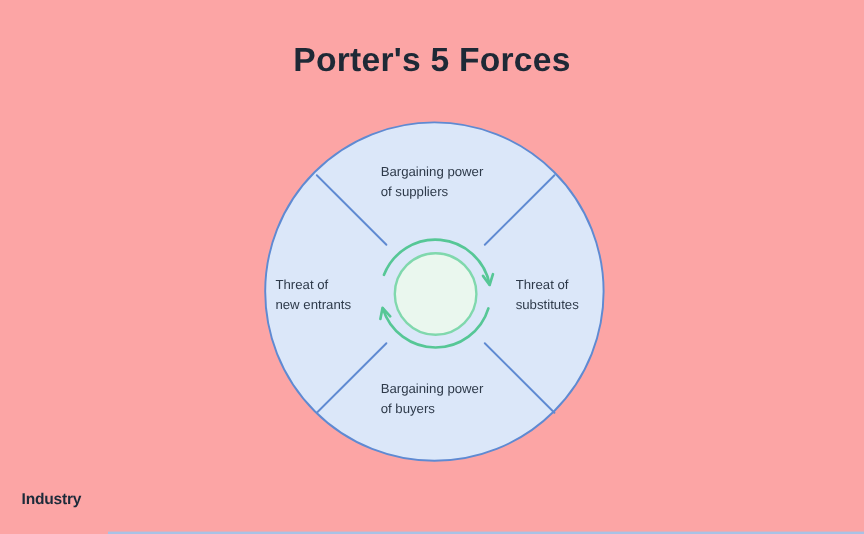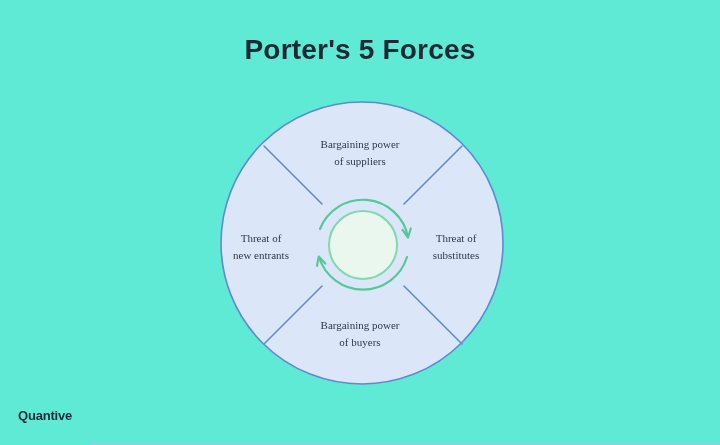--- a/index.html
+++ b/index.html
@@ -8,21 +8,21 @@
     width: 720px;
     height: 445px;
     font-family: "Liberation Sans", sans-serif;
     background: #ffffff;
     overflow: hidden;
   }
   .canvas {
     position: relative;
     width: 720px;
     height: 445px;
-    background: #5eead4;
+    background: #fca5a5;
   }
   .title {
     position: absolute;
     top: 34px;
     left: 0;
     width: 720px;
     margin: 0;
     text-align: center;
     font-size: 28px;
     font-weight: 700;
@@ -31,26 +31,24 @@
   }
   .diagram-svg {
     position: absolute;
     top: 0;
     left: 0;
   }
   .force-label {
     position: absolute;
     transform: translate(-50%, -50%);
     white-space: pre-line;
-    text-align: center;
     font-size: 11px;
     line-height: 1.5;
     font-weight: 500;
     color: #2e3a4a;
-    font-family: Liberation Serif, serif;
   }
   .label-top    { left: 360px; top: 152px; }
   .label-left   { left: 261px; top: 246px; }
   .label-right  { left: 456px; top: 246px; }
   .label-bottom { left: 360px; top: 333px; }
   .label-center { left: 363px; top: 244px; }
   .logo {
     position: absolute;
     left: 18px;
     top: 408px;
@@ -96,16 +94,16 @@
 
   <div class="force-label label-top">Bargaining power
 of suppliers</div>
   <div class="force-label label-left">Threat of
 new entrants</div>
   <div class="force-label label-right">Threat of
 substitutes</div>
   <div class="force-label label-bottom">Bargaining power
 of buyers</div>
 
-  <div class="logo">Quantive</div>
+  <div class="logo">Industry</div>
   <div class="bottom-line"></div>
 
 </div>
 
 </body></html>

